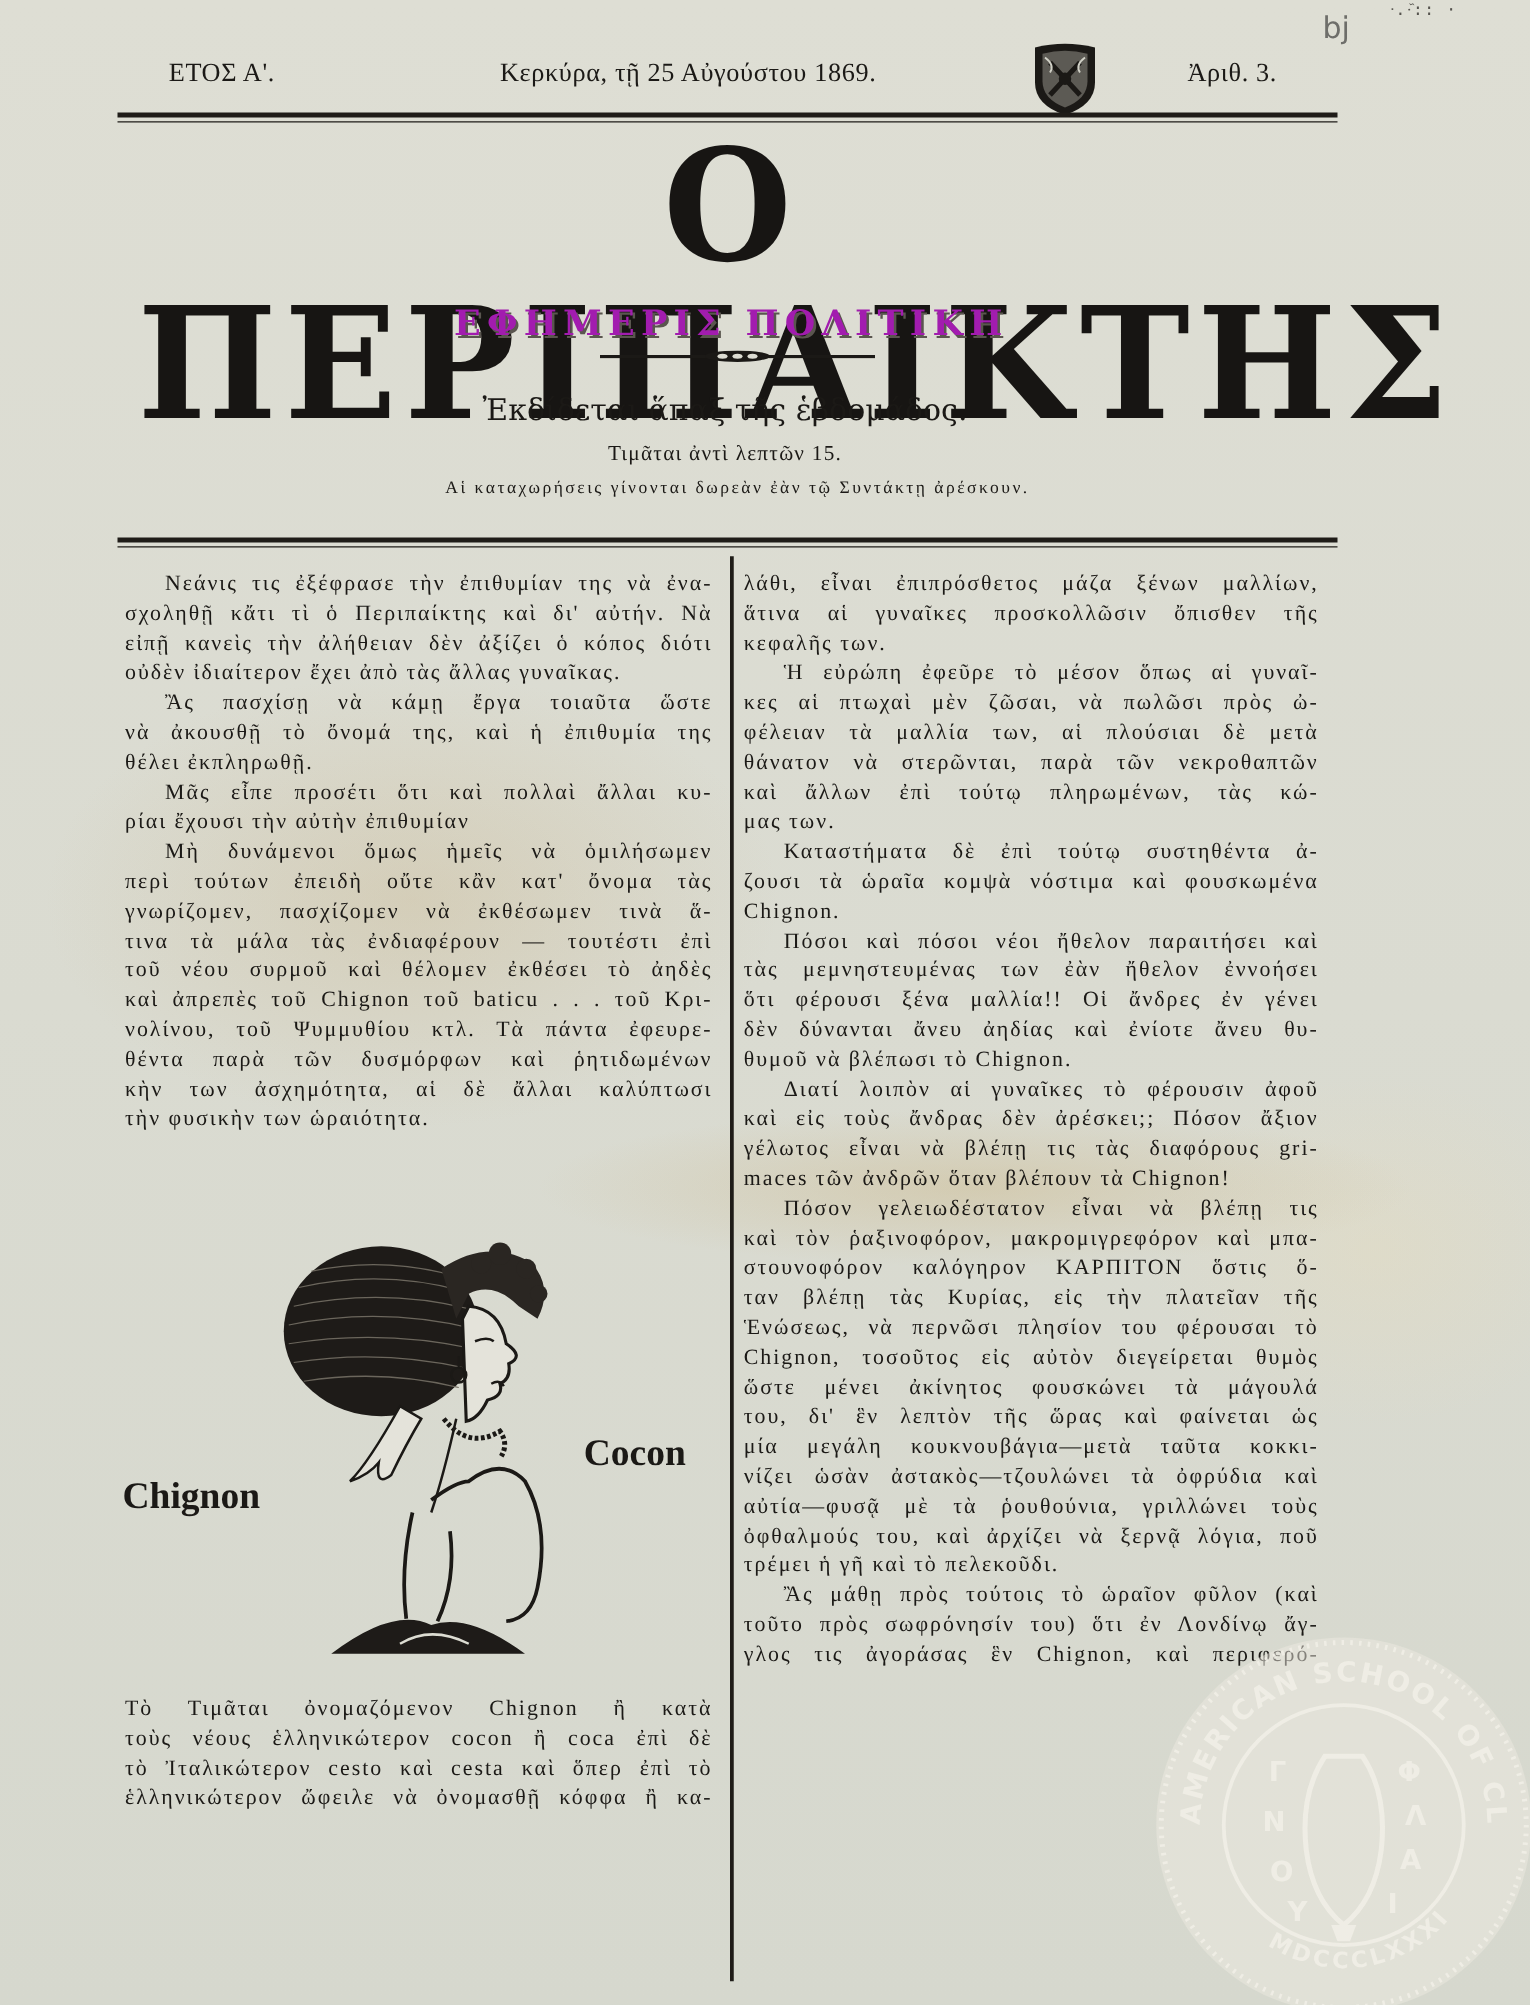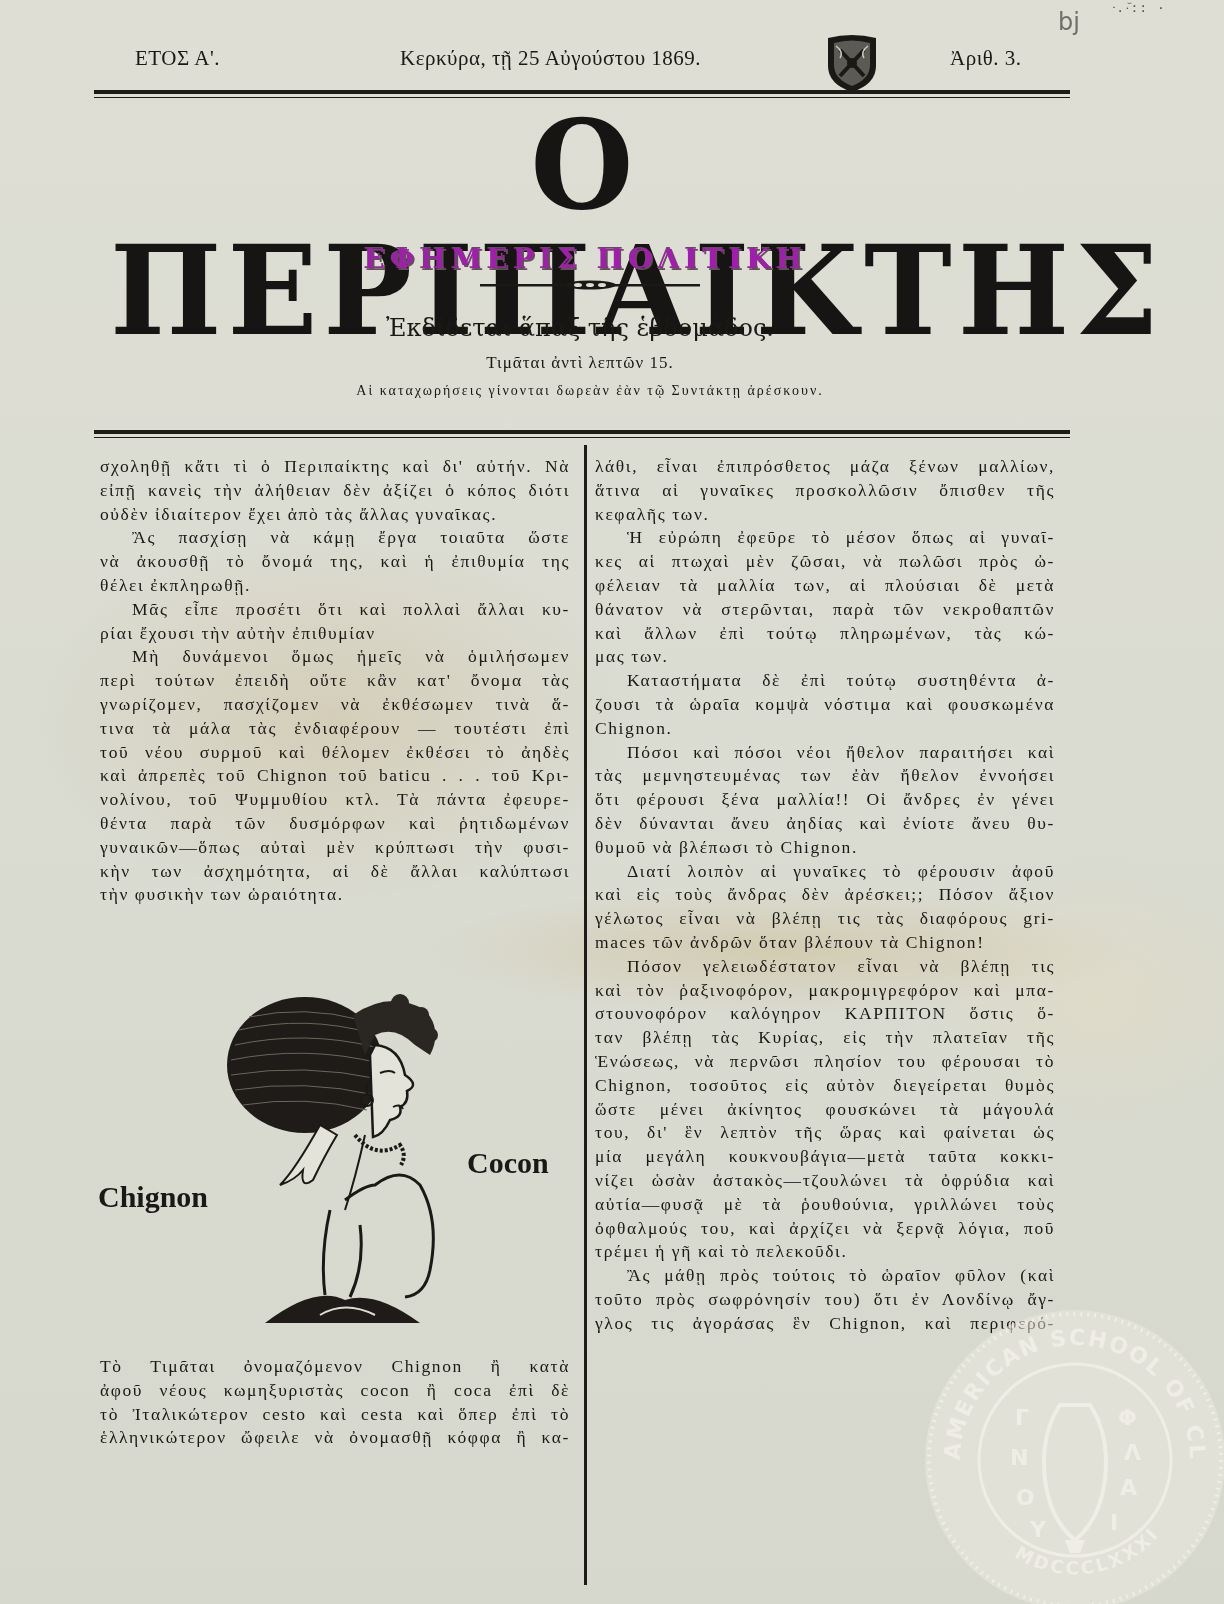--- a/index.html
+++ b/index.html
@@ -91,37 +91,37 @@
 
   <div class="issued">Ἐκδίδεται ἅπαξ τῆς ἑβδομάδος.</div>
   <div class="price">Τιμᾶται ἀντὶ λεπτῶν 15.</div>
   <div class="ads">Αἱ καταχωρήσεις γίνονται δωρεὰν ἐὰν τῷ Συντάκτῃ ἀρέσκουν.</div>
 
   <div class="rule-double rule2"></div>
 
   <div class="colrule"></div>
 
   <div class="col col-left" id="left-col">
+      <span class="line" style="padding-left: 32px;">Νεάνις τις ἐξέφρασε τὴν ἐπιθυμίαν της νὰ ἐνα-</span>
       <span class="line">σχοληθῇ κἄτι τὶ ὁ Περιπαίκτης καὶ δι' αὐτήν. Νὰ</span>
       <span class="line">εἰπῇ κανεὶς τὴν ἀλήθειαν δὲν ἀξίζει ὁ κόπος διότι</span>
       <span class="line last">οὐδὲν ἰδιαίτερον ἔχει ἀπὸ τὰς ἄλλας γυναῖκας.</span>
       <span class="line" style="padding-left: 32px;">Ἂς πασχίσῃ νὰ κάμῃ ἔργα τοιαῦτα ὥστε</span>
       <span class="line">νὰ ἀκουσθῇ τὸ ὄνομά της, καὶ ἡ ἐπιθυμία της</span>
       <span class="line last">θέλει ἐκπληρωθῇ.</span>
       <span class="line" style="padding-left: 32px;">Μᾶς εἶπε προσέτι ὅτι καὶ πολλαὶ ἄλλαι κυ-</span>
       <span class="line last">ρίαι ἔχουσι τὴν αὐτὴν ἐπιθυμίαν</span>
       <span class="line" style="padding-left: 32px;">Μὴ δυνάμενοι ὅμως ἡμεῖς νὰ ὁμιλήσωμεν</span>
       <span class="line">περὶ τούτων ἐπειδὴ οὔτε κἂν κατ' ὄνομα τὰς</span>
       <span class="line">γνωρίζομεν, πασχίζομεν νὰ ἐκθέσωμεν τινὰ ἅ-</span>
       <span class="line">τινα τὰ μάλα τὰς ἐνδιαφέρουν — τουτέστι ἐπὶ</span>
       <span class="line">τοῦ νέου συρμοῦ καὶ θέλομεν ἐκθέσει τὸ ἀηδὲς</span>
       <span class="line">καὶ ἀπρεπὲς τοῦ Chignon τοῦ baticu . . . τοῦ Κρι-</span>
       <span class="line">νολίνου, τοῦ Ψυμμυθίου κτλ. Τὰ πάντα ἐφευρε-</span>
       <span class="line">θέντα παρὰ τῶν δυσμόρφων καὶ ῥητιδωμένων</span>
-      <span class="line">γυναικῶν—ὅπως αὐταὶ μὲν κρύπτωσι τὴν φυσι-</span>
       <span class="line">κὴν των ἀσχημότητα, αἱ δὲ ἄλλαι καλύπτωσι</span>
       <span class="line last">τὴν φυσικὴν των ὡραιότητα.</span>
     </div>
 
   <svg class="illus" viewBox="0 0 220 345">
 
     <ellipse cx="80" cy="80" rx="78" ry="68" fill="#1e1b18"></ellipse>
     <g stroke="#6b665c" stroke-width="1" fill="none">
       <path d="M10 60 Q80 45 150 62"></path>
         <path d="M6 75 Q80 60 154 78"></path>
@@ -155,21 +155,21 @@
     <path d="M105 225 Q95 270 100 310" stroke="#1b1916" stroke-width="3" fill="none"></path>
     <path d="M135 240 Q140 280 125 312" stroke="#1b1916" stroke-width="3" fill="none"></path>
     <path d="M40 338 Q90 300 120 315 Q150 305 195 338 Z" fill="#1e1b18"></path>
     <path d="M95 330 Q120 315 150 330" stroke="#dcdcd2" stroke-width="2" fill="none"></path>
   </svg>
   <div class="illus-label lbl-left">Chignon</div>
   <div class="illus-label lbl-right">Cocon</div>
 
   <div class="col col-left2" id="left-col-bottom">
       <span class="line">Τὸ Τιμᾶται ὀνομαζόμενον Chignon ἢ κατὰ</span>
-      <span class="line">ἀφοῦ νέους κωμηξυριστὰς cocon ἢ coca ἐπὶ δὲ</span>
+      <span class="line">τοὺς νέους ἑλληνικώτερον cocon ἢ coca ἐπὶ δὲ</span>
       <span class="line">τὸ Ἰταλικώτερον cesto καὶ cesta καὶ ὅπερ ἐπὶ τὸ</span>
       <span class="line">ἑλληνικώτερον ὤφειλε νὰ ὀνομασθῇ κόφφα ἢ κα-</span>
     </div>
 
   <div class="col col-right" id="right-col">
       <span class="line">λάθι, εἶναι ἐπιπρόσθετος μάζα ξένων μαλλίων,</span>
       <span class="line">ἅτινα αἱ γυναῖκες προσκολλῶσιν ὄπισθεν τῆς</span>
       <span class="line last">κεφαλῆς των.</span>
       <span class="line" style="padding-left: 32px;">Ἡ εὐρώπη ἐφεῦρε τὸ μέσον ὅπως αἱ γυναῖ-</span>
       <span class="line">κες αἱ πτωχαὶ μὲν ζῶσαι, νὰ πωλῶσι πρὸς ὠ-</span>

